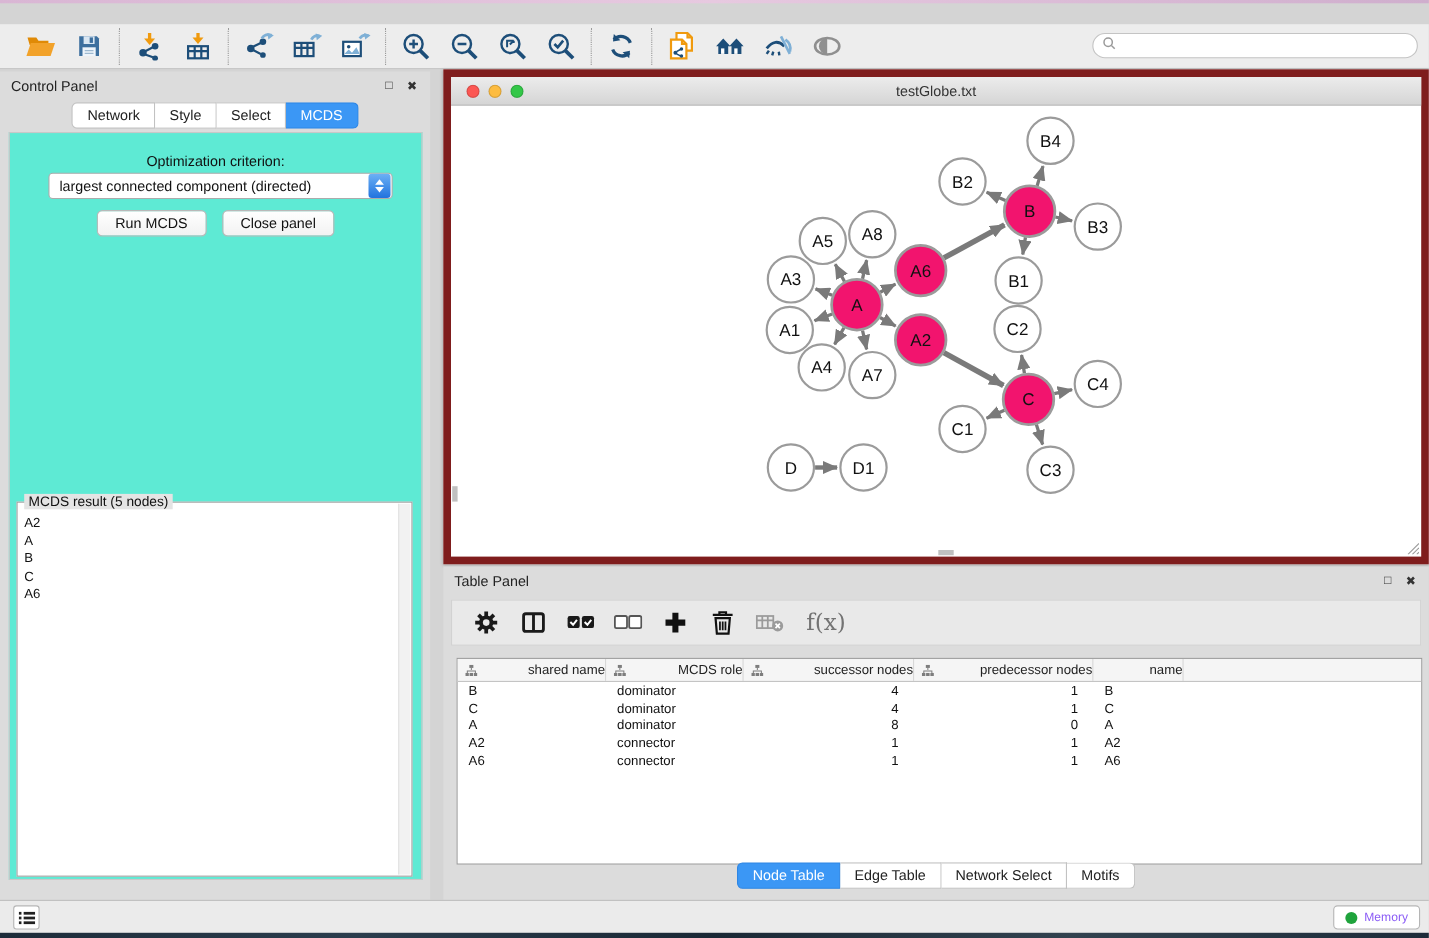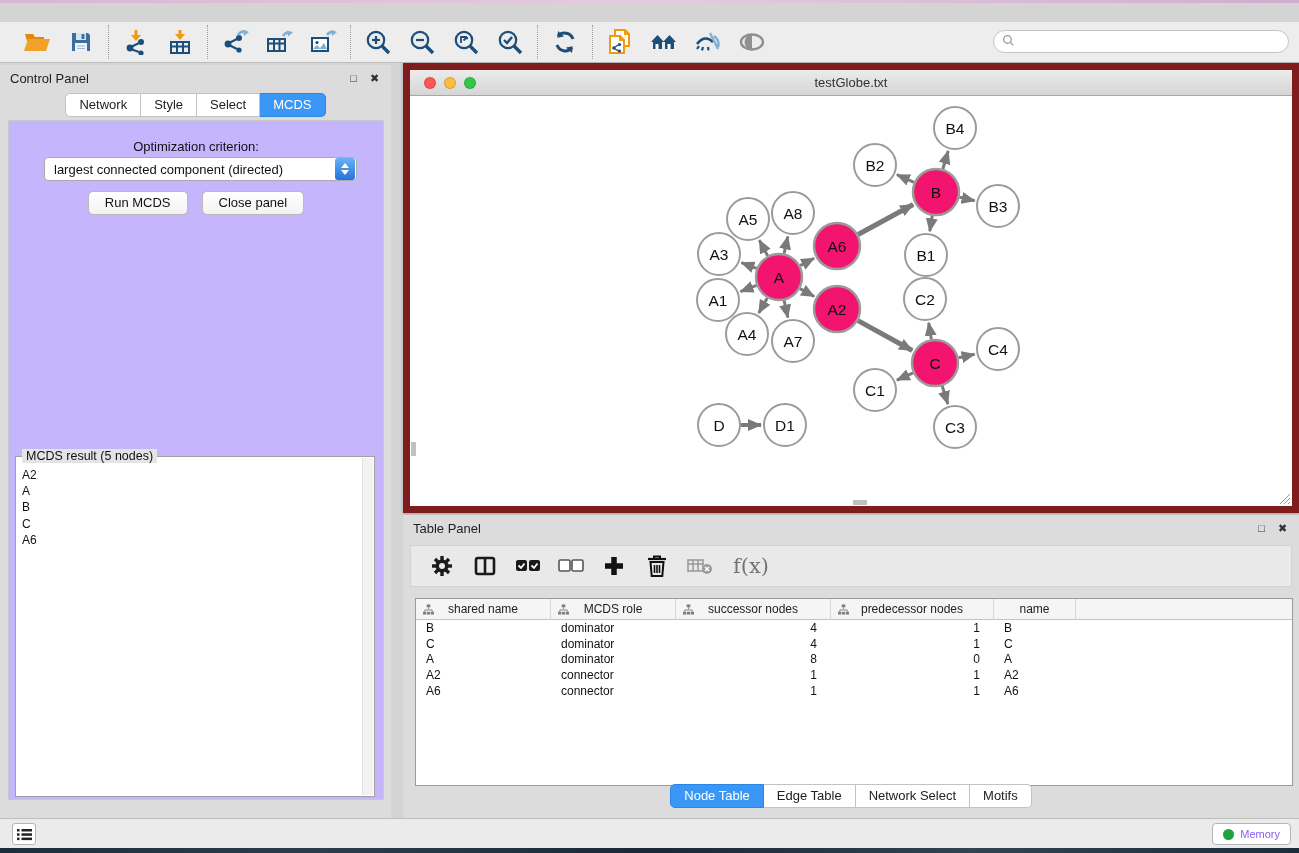--- a/index.html
+++ b/index.html
@@ -36,21 +36,21 @@
   .panel-title { font-size:13px; color:#222; }
   .panel-header-btns { margin-left:auto; display:flex; gap:8px; }
   .panel-hbtn { font-size:11px; color:#333; width:13px; text-align:center; cursor:default; }
   .cp-tabs { display:flex; justify-content:center; margin-top:2px; }
   .seg-tab { font-size:13px; color:#222; background:#fff; border:1px solid #c2c2c2; border-left:none;
     padding:3px 13px 4px; cursor:default; }
   .seg-tab:first-child { border-left:1px solid #c2c2c2; border-radius:5px 0 0 5px; }
   .seg-tab:last-child { border-radius:0 5px 5px 0; }
   .seg-tab.active { background:#3b97f5; color:#fff; border-color:#2e86e4; }
   .cp-content { position:absolute; left:8px; right:7px; top:55px; bottom:18px;
-    background:#c4b5fd; border:1px solid #c8c8c8; }
+    background:#5eead4; border:1px solid #c8c8c8; }
   .opt-label { text-align:center; font-size:13px; color:#111; margin-top:18px; }
   .combo { position:absolute; left:35px; top:36px; width:313px; height:24px; background:#fff;
     border:1px solid #ababab; border-radius:4px; display:flex; align-items:center; }
   .combo-text { font-size:13px; color:#111; padding-left:9px; flex:1; white-space:nowrap; overflow:hidden; }
   .combo-stepper { width:20px; height:22px; margin-right:1px; border-radius:3px;
     background:linear-gradient(#6cb0f5,#2173de); display:flex; flex-direction:column;
     align-items:center; justify-content:center; gap:2px; }
   .chev { width:0; height:0; border-left:4px solid transparent; border-right:4px solid transparent; }
   .chev.up { border-bottom:5px solid #fff; } .chev.down { border-top:5px solid #fff; }
   .cp-buttons { position:absolute; left:0; right:0; top:70px; display:flex; justify-content:center; gap:14px; }
@@ -83,21 +83,21 @@
   .tp-toolbar { position:absolute; left:7px; right:7px; top:30px; height:42px; background:#e9e9e9;
     border:1px solid #d2d2d2; display:flex; align-items:center; gap:17px; padding-left:18px; }
   .tp-icon { width:26px; height:26px; display:flex; align-items:center; justify-content:center; cursor:default; }
   .fx-label { font-family:"DejaVu Serif", serif; font-size:21px; color:#737373; }
   .data-table { position:absolute; left:12px; right:6px; top:83px; height:188px; background:#fff;
     border:1px solid #9a9a9a; overflow:hidden; }
   .dt-head { display:flex; height:21px; background:#f5f5f5; border-bottom:1px solid #c4c4c4; }
   .dt-th { display:flex; align-items:center; font-size:12px; color:#222; border-right:1px solid #d8d8d8;
     position:relative; }
   .dt-th .org-icon { position:absolute; left:7px; top:5px; }
-  .dt-th .th-label { width:100%; text-align:center; }
+  .dt-th .th-label { width:100%; text-align:right; }
   .dt-row { display:flex; height:15.8px; align-items:center; }
   .dt-cell { font-size:12px; color:#111; padding:0 14px 0 10px; white-space:nowrap; }
   .dt-cell.num { text-align:right; }
   .tp-tabs { position:absolute; left:0; right:0; bottom:10px; display:flex; justify-content:center; }
 
   
   .statusbar { position:absolute; left:0; top:818px; width:100%; height:30px; background:#ebebeb;
     border-top:1px solid #bdbdbd; }
   .list-btn { position:absolute; left:12px; top:4px; width:24px; height:22px; background:#fff;
     border:1px solid #b5b5b5; border-radius:3px; display:flex; align-items:center; justify-content:center; }

